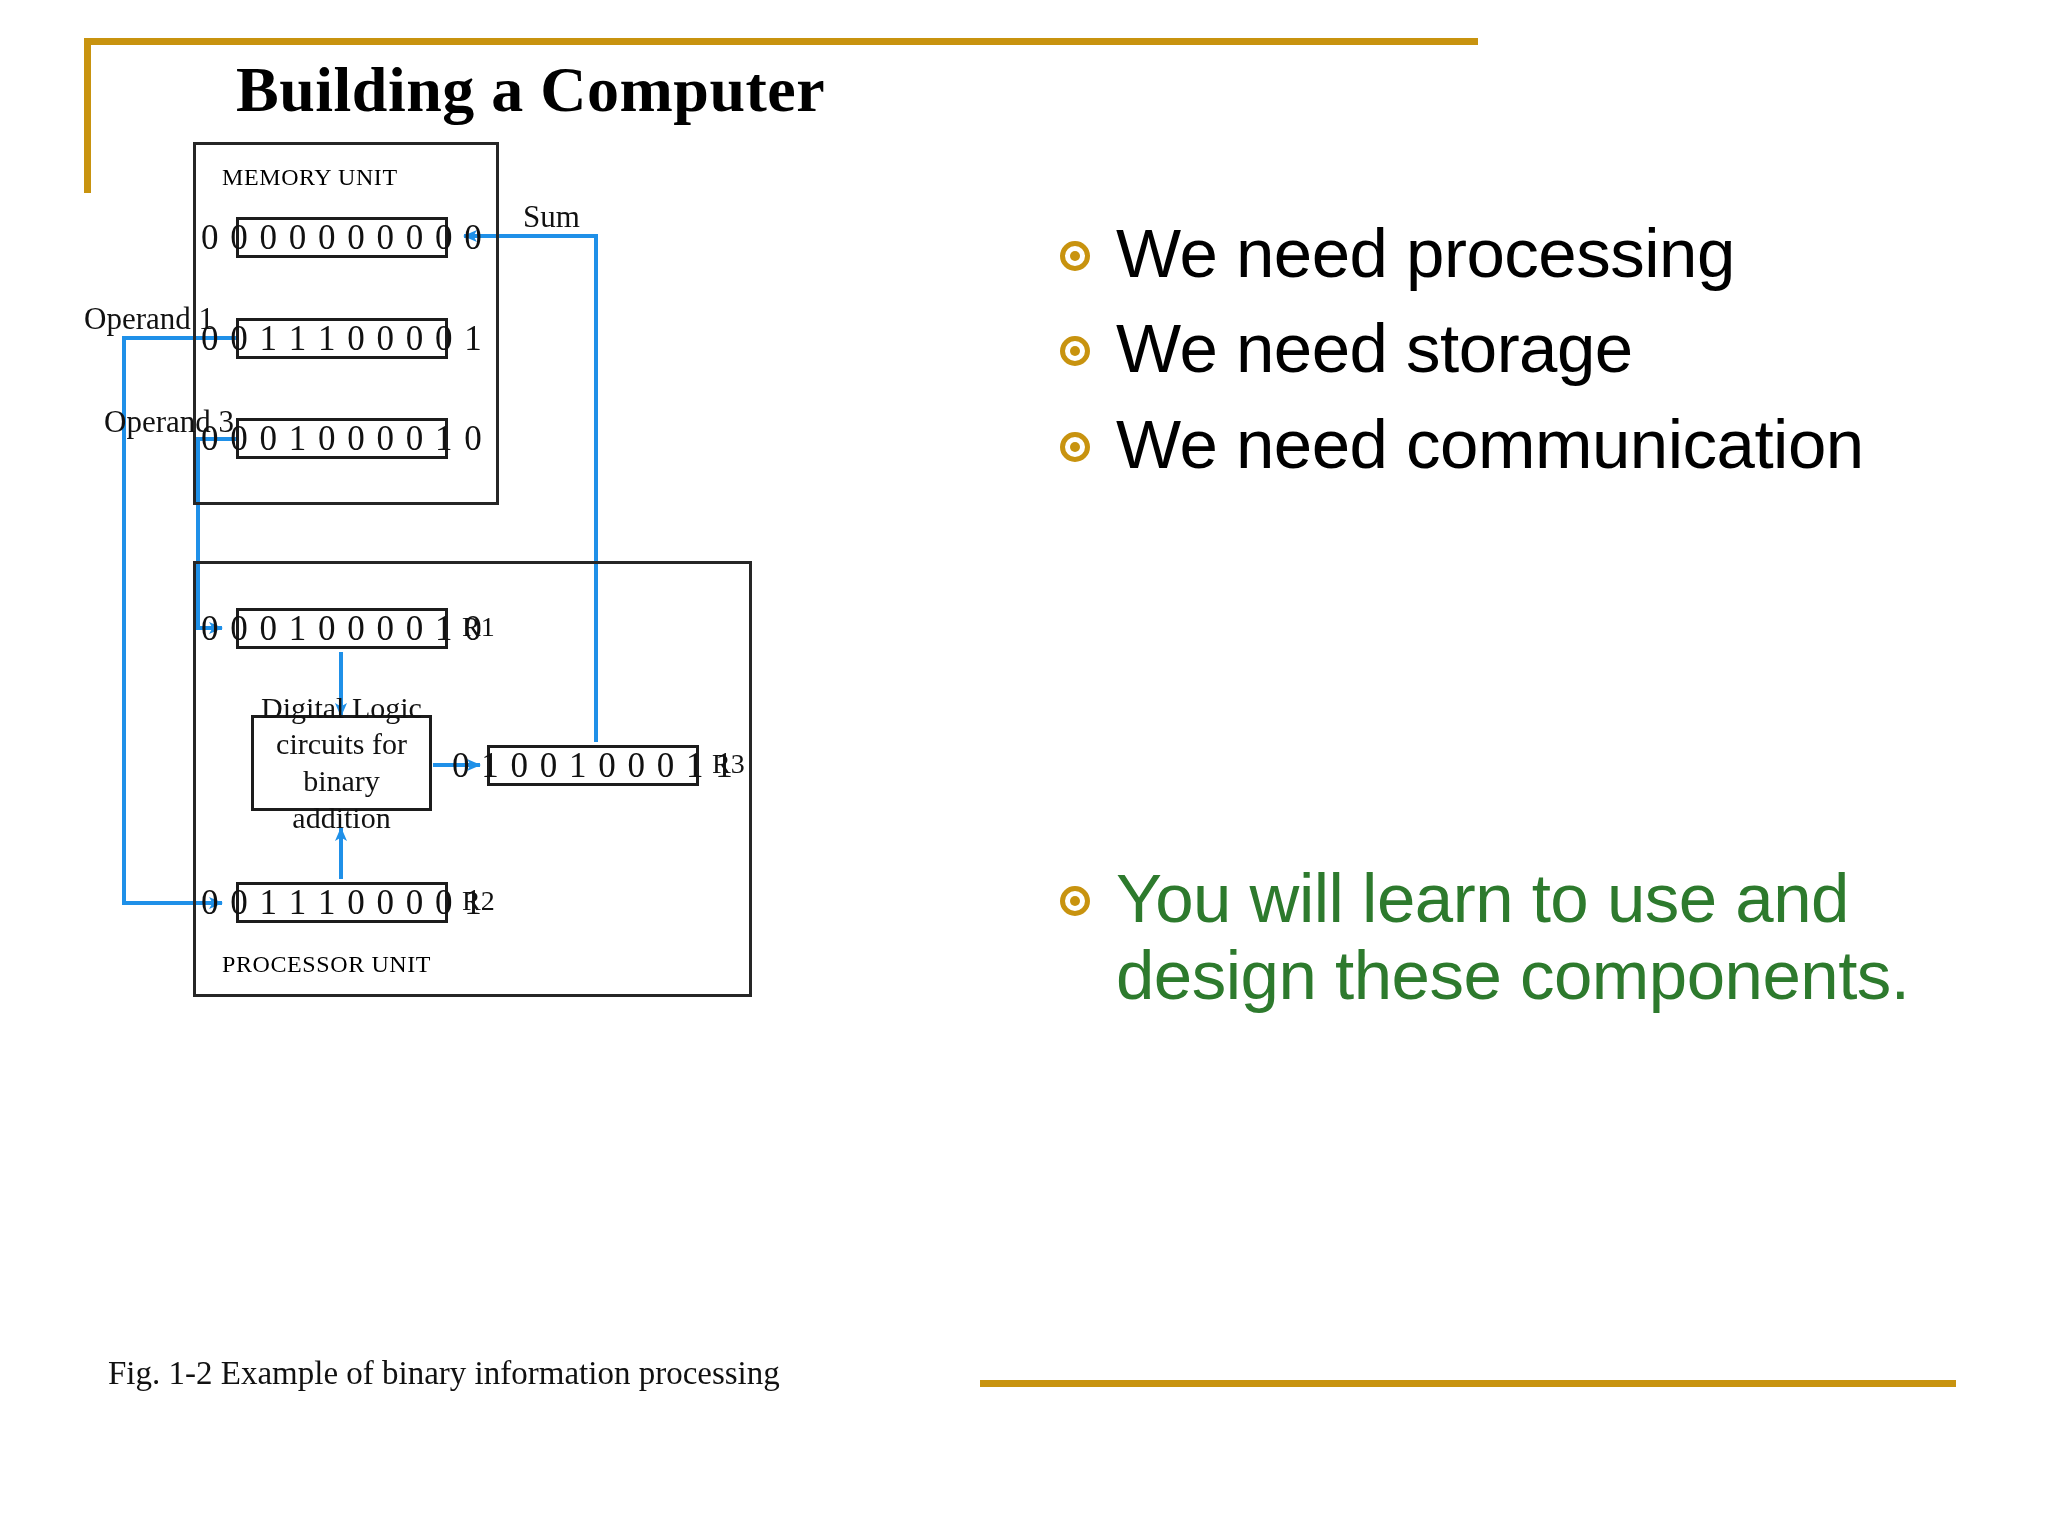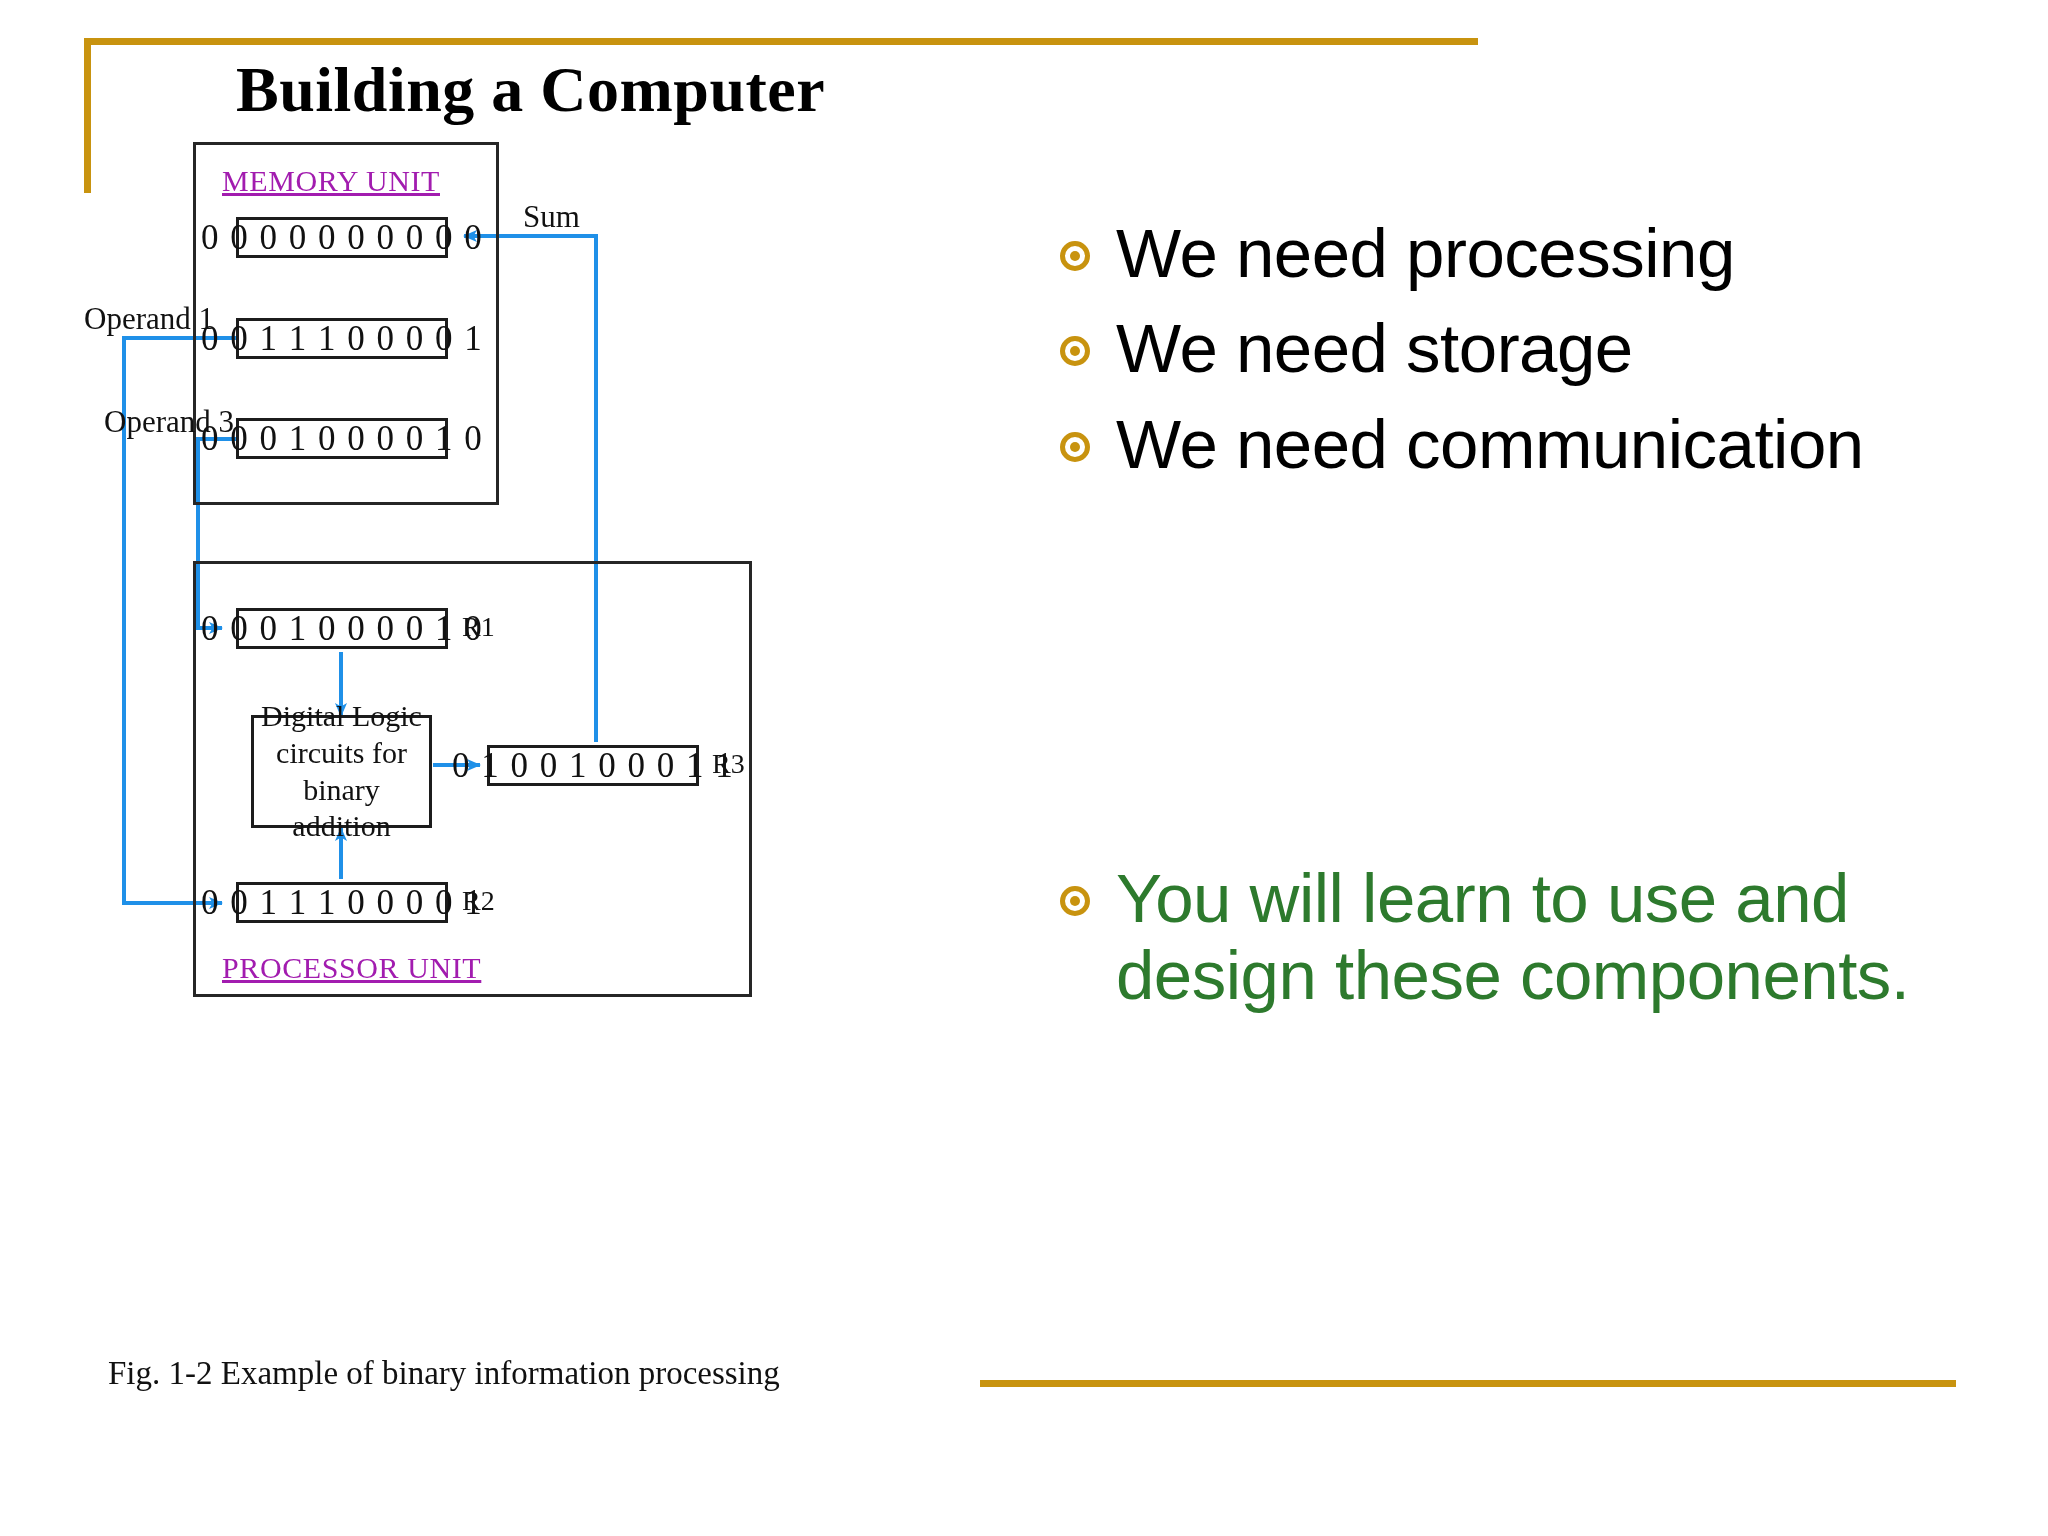--- a/index.html
+++ b/index.html
@@ -71,26 +71,25 @@
     overflow: visible;
   }
 
   .unit-box {
     position: absolute;
     border: 3px solid #262626;
     background: transparent;
   }
   .unit-label {
     position: absolute;
-    color: #a21caf;
-    font-family: "Liberation Serif", serif;
-    font-size: 30px;
+    color: #000000;
+    font-family: "Liberation Serif", serif;
+    font-size: 24px;
     letter-spacing: 0.6px;
     white-space: nowrap;
-    text-decoration: underline;
   }
   .reg {
     position: absolute;
     border: 3px solid #1c1c1c;
     background: #ffffff;
     box-sizing: border-box;
     display: flex;
     align-items: center;
     justify-content: center;
     font-family: "Liberation Serif", serif;
@@ -235,21 +234,21 @@
 
     <div class="reg" style="left:236px; top:608px; width:212px; height:41px;">0 0 0 1 0 0 0 0 1 0</div>
     <div class="reg-name" style="left:462px; top:611px;">R1</div>
 
     <div class="reg" style="left:487px; top:745px; width:212px; height:41px;">0 1 0 0 1 0 0 0 1 1</div>
     <div class="reg-name" style="left:712px; top:748px;">R3</div>
 
     <div class="reg" style="left:236px; top:882px; width:212px; height:41px;">0 0 1 1 1 0 0 0 0 1</div>
     <div class="reg-name" style="left:462px; top:885px;">R2</div>
 
-    <div class="logic-box" style="left:251px; top:715px; width:181px; height:113px;">
+    <div class="logic-box" style="left:251px; top:715px; width:181px; height:96px;">
       <div>Digital Logic</div>
       <div>circuits for</div>
       <div>binary addition</div>
     </div>
 
     <div class="wire-label" style="left:84px; top:301px;">Operand 1</div>
     <div class="wire-label" style="left:104px; top:404px;">Operand 3</div>
     <div class="wire-label" style="left:523px; top:199px;">Sum</div>
 
   </div>

